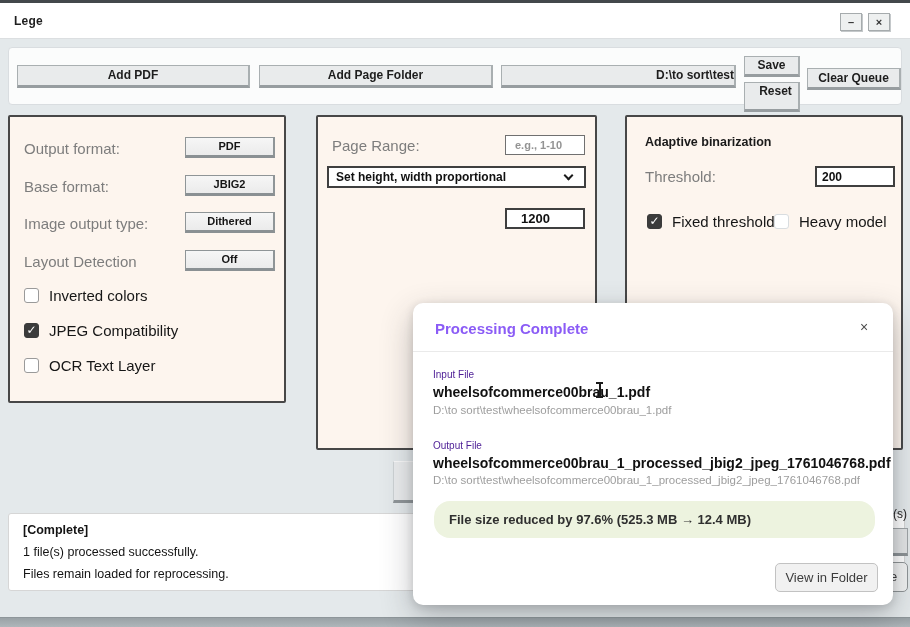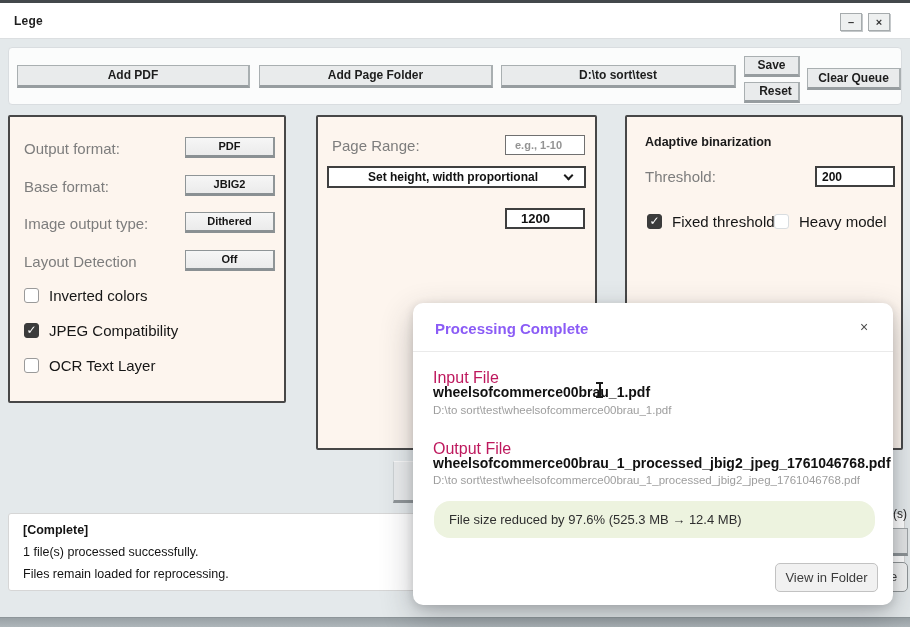--- a/index.html
+++ b/index.html
@@ -18,23 +18,23 @@
             font-size:11px; font-weight:bold; color:#333; text-align:center; line-height:16px; cursor:default; }
   #min-btn { left:840px; top:10px; }
   #close-btn { left:868px; top:10px; }
 
   
   #toolbar { left:8px; top:47px; width:894px; height:58px; background:#fbfcfc; border:1px solid #d9dde0; border-radius:4px; }
   .tbtn { background:#e9ebec; border:1px solid #a9afb1; border-right-width:2px; border-bottom:3px solid #979da0;
           font-size:12px; font-weight:bold; color:#1d1d1d; text-align:center; }
   #btn-add-pdf       { left:8px;   top:17px; width:233px; height:23px; line-height:19px; }
   #btn-add-folder    { left:250px; top:17px; width:234px; height:23px; line-height:19px; }
-  #btn-folder-path   { left:492px; top:17px; width:235px; height:23px; line-height:19px; }
+  #btn-folder-path   { left:492px; top:17px; width:235px; height:23px; line-height:19px;text-align:right; }
   #btn-save  { left:735px; top:8px;  width:56px; height:21px; line-height:17px; }
-  #btn-reset { left:735px; top:34px; width:56px; height:21px; line-height:17px;padding-left:8px; }
+  #btn-reset { left:735px; top:34px; width:56px; height:30px; line-height:17px;padding-left:8px; }
   #btn-clear { left:798px; top:20px; width:94px; height:22px; line-height:18px; }
 
   
   .panel { background:#fdf5ee; border:2px solid #474747; border-radius:2px; }
   #left-panel   { left:8px;   top:115px; width:278px; height:288px; }
   #middle-panel { left:316px; top:115px; width:281px; height:335px; }
   #right-panel  { left:625px; top:115px; width:278px; height:335px; }
 
   .glabel { font-size:15px; color:#7d7d7d; }
   .dlabel { font-size:15px; color:#161616; }
@@ -49,21 +49,21 @@
   .cbrow { display:flex; align-items:center; gap:10px; position:absolute; }
 
   .field { border:2px solid #3f3f3f; background:#fff; font-family:"Liberation Sans",sans-serif; font-weight:bold;
            color:#101010; }
 
   #page-range-input { left:187px; top:18px; width:80px; height:20px; border:1.5px solid #707070; font-size:11px;
                       font-weight:bold; color:#909090; padding-left:9px; background:#fff; }
   #page-range-input::placeholder { color:#939393; opacity:1; }
 
   #scale-select { left:9px; top:49px; width:259px; height:22px; display:flex; align-items:center; }
-  #scale-select .txt { font-size:12px; font-weight:bold; color:#101010; padding-left:7px; flex:1;margin-left:32px; }
+  #scale-select .txt { font-size:12px; font-weight:bold; color:#101010; padding-left:7px; flex:1; }
   .chev { width:7px; height:7px; border-right:2px solid #1a1a1a; border-bottom:2px solid #1a1a1a;
           transform:rotate(45deg); margin-right:12px; margin-top:-3px; }
 
   #height-input { left:187px; top:91px; width:80px; height:21px; font-size:13px; padding-left:14px; }
   #threshold-input { left:188px; top:49px; width:80px; height:21px; font-size:12px; padding-left:5px; }
 
   
   #hidden-btn-fragment { left:393px; top:461px; width:21px; height:42px; background:#eaeced;
                          border-top:1px solid #f9f9f9; border-left:1px solid #cdd2d4; border-bottom:3px solid #8f9598; z-index:1; }
 
@@ -81,39 +81,39 @@
   #edge-btn   { left:879px; top:562px; width:29px; height:30px; background:#f2f3f3; border:1.5px solid #8f9496;
                 border-radius:5px; font-size:13px; color:#3c3c3c; text-align:center; line-height:27px; z-index:2; }
 
   
   #modal { left:413px; top:303px; width:480px; height:302px; background:#fff; border-radius:10px; z-index:10;
            box-shadow:0 12px 32px rgba(45,50,55,.30), 0 2px 10px rgba(0,0,0,.14); }
   #modal-title { left:22px; top:17px; font-size:15px; font-weight:bold; color:#8b5cf6; }
   #modal-close { right:20px; top:16px; font-size:14px; color:#4d4d4d; width:18px; text-align:center; }
   #modal-divider { left:0; top:48px; width:480px; height:1px; background:#eaeaea; }
 
-  .file-label { font-size:16px; color:#be185d; }
+  .file-label { font-size:10px; color:#4c1d95; }
   .file-name  { font-size:14px; font-weight:bold; color:#111; }
   .file-path  { font-size:11.5px; color:#9d9d9d; }
 
   #input-file-label  { left:20px; top:66px; }
   #input-file-name   { left:20px; top:81px; }
   #input-file-path   { left:20px; top:101px; }
   #output-file-label { left:20px; top:137px; }
   #output-file-name  { left:20px; top:152px; }
   #output-file-path  { left:20px; top:171px; }
 
   
   #text-cursor { left:182px; top:79px; width:9px; height:17px; }
   #text-cursor::before { content:""; position:absolute; left:4px; top:1px; bottom:1px; width:1.5px; background:#1a1a1a; }
   #text-cursor::after  { content:""; position:absolute; left:1px; right:1px; top:0; height:1.5px; background:#1a1a1a;
                          box-shadow:0 14px 0 #1a1a1a; }
 
   #success-box { left:21px; top:198px; width:441px; height:37px; background:#edf3df; border-radius:16px;
-                 font-size:13px; font-weight:normal; color:#2f2f2f; line-height:37px; padding-left:15px; }
+                 font-size:13px; font-weight:bold; color:#2f2f2f; line-height:37px; padding-left:15px; }
 
   #view-folder-btn { left:362px; top:260px; width:103px; height:29px; background:#f1f1f1; border:1px solid #c2c2c2;
                      border-radius:5px; font-size:13px; color:#3d3d3d; text-align:center; line-height:27px; }
 </style>
 </head>
 <body>
 
 <div id="top-strip" class="abs"></div>
 
 <div id="titlebar" class="abs">

